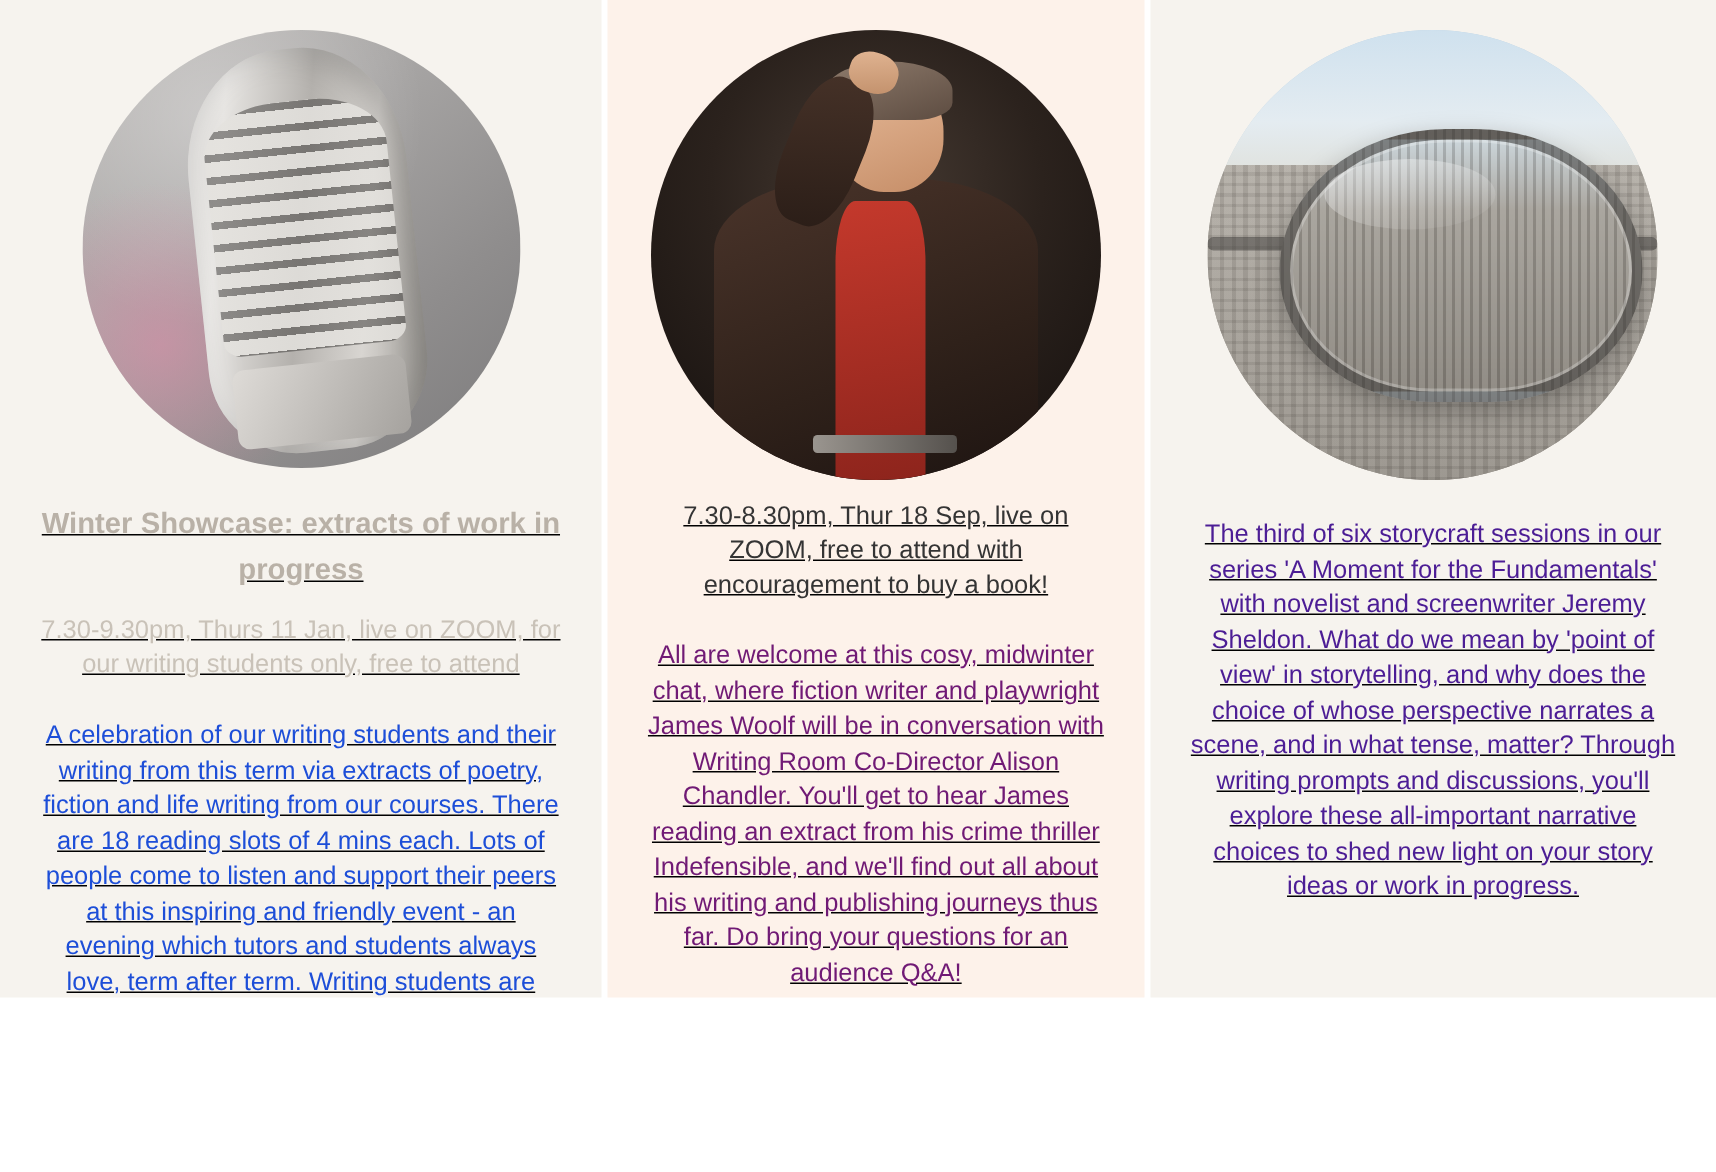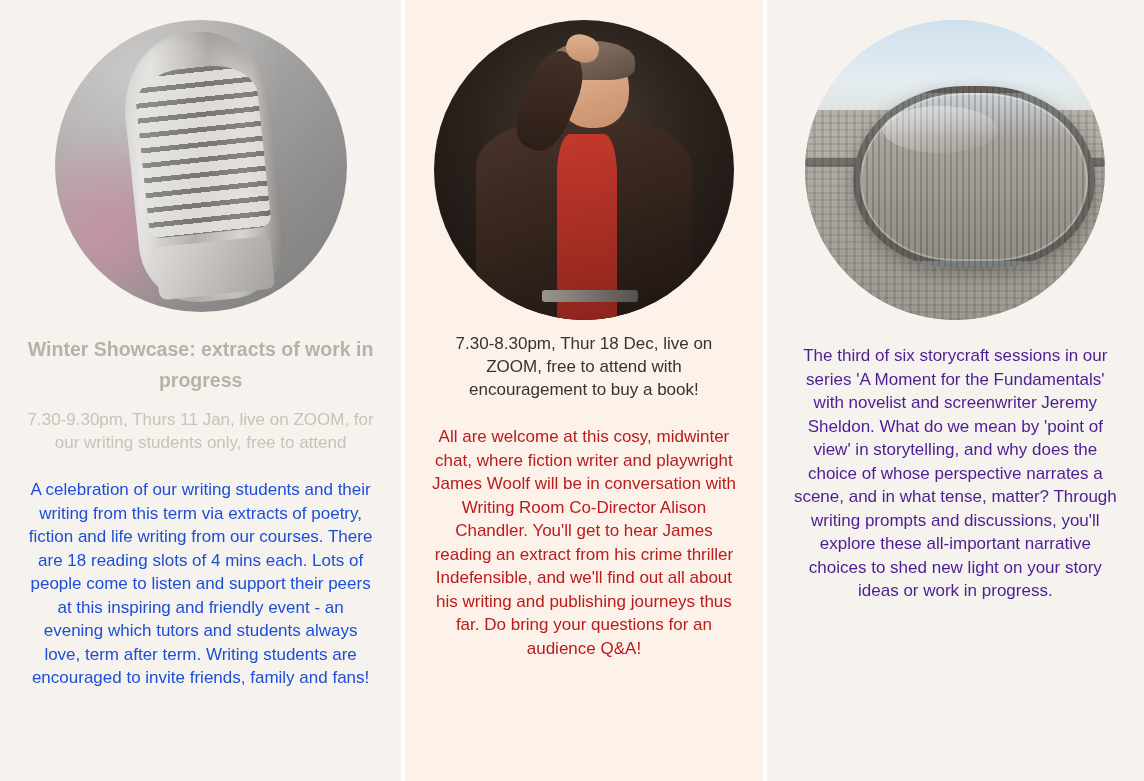--- a/index.html
+++ b/index.html
@@ -13,23 +13,24 @@
     overflow: hidden;
     font-family: "Liberation Sans", sans-serif;
   }
   .page {
     display: flex;
     width: 1144px;
     height: 781px;
   }
   .column {
     position: relative;
-    height: 781px;
+    height: 665px;
     box-sizing: border-box;
     overflow: hidden;
+    text-decoration: underline;
   }
   .col-1 {
     width: 404px;
     background: #f6f3ee;
     padding: 0 26px;
   }
   .col-2 {
     width: 360px;
     background: #fdf2ea;
     padding: 0 24px;
@@ -228,21 +229,21 @@
   .meta-muted { color: #c9c2b8; }
   .meta-dark  { color: #343434; }
 
   .body {
     text-align: center;
     font-size: 17px;
     line-height: 23.5px;
     margin-top: 24px;
   }
   .body-muted { color: #1d4ed8; }
-  .body-dark  { color: #b91c1c; }
+  .body-dark  { color: #701a75; }
   .body-muted3 { color: #4c1d95; }
 </style>
 </head>
 <body>
 
 <div class="page">
 
   <div class="column col-1">
     <div class="circle-wrap">
       <div class="circle circle-1">
@@ -268,21 +269,21 @@
           <div class="man-coat"></div>
           <div class="man-shirt"></div>
           <div class="man-head"></div>
           <div class="man-hair"></div>
           <div class="man-arm"></div>
           <div class="man-hand"></div>
           <div class="man-mic"></div>
         </div>
       </div>
     </div>
-    <div class="meta meta-dark">7.30-8.30pm, Thur 18 Dec, live on ZOOM, free to attend with encouragement to buy a book!</div>
+    <div class="meta meta-dark">7.30-8.30pm, Thur 18 Sep, live on ZOOM, free to attend with encouragement to buy a book!</div>
     <div class="body body-dark">All are welcome at this cosy, midwinter chat, where fiction writer and playwright James Woolf will be in conversation with Writing Room Co-Director Alison Chandler. You'll get to hear James reading an extract from his crime thriller Indefensible, and we'll find out all about his writing and publishing journeys thus far. Do bring your questions for an audience Q&amp;A!</div>
   </div>
 
   <div class="divider"></div>
 
   <div class="column col-3">
     <div class="circle-wrap">
       <div class="circle circle-3">
         <div class="img-city">
           <div class="city-sky"></div>

